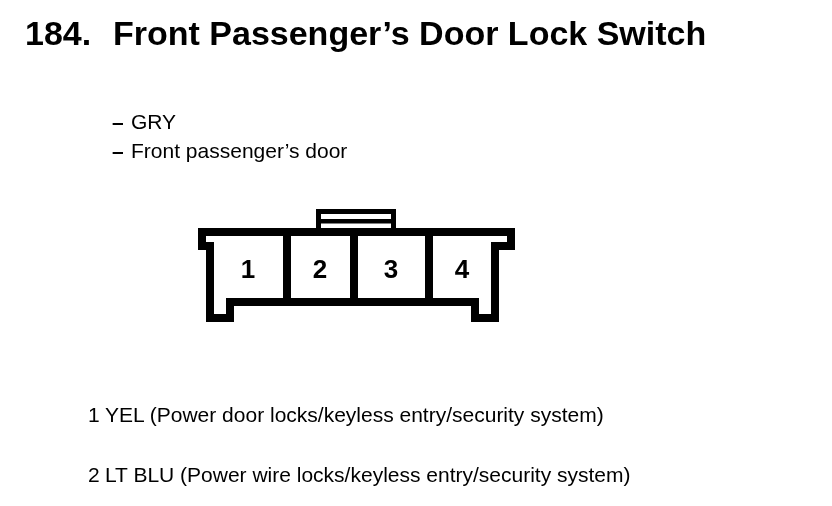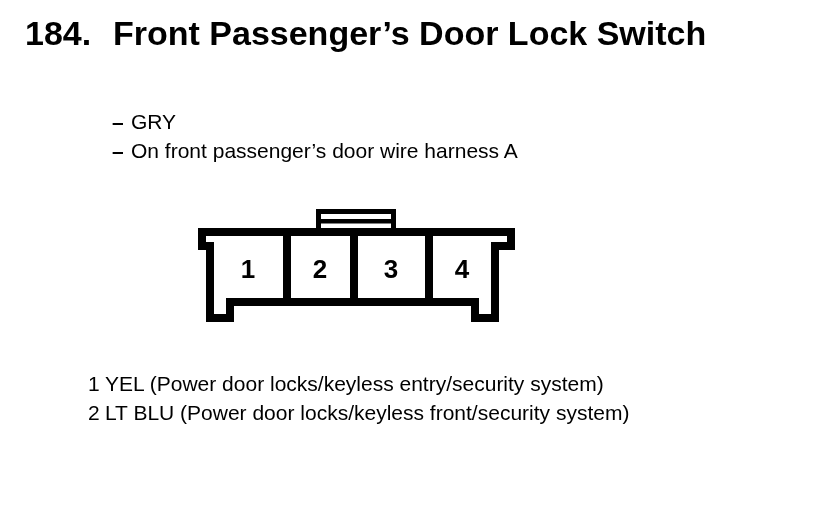--- a/index.html
+++ b/index.html
@@ -64,41 +64,42 @@
   }
   .pin-list {
     position: absolute;
     left: 88px;
     top: 369px;
     font-size: 21px;
     line-height: 29px;
   }
   .pin-row {
     white-space: nowrap;
+    margin-top: 31px;
   }
   .pin-number {
     display: inline-block;
     width: 17px;
   }
 </style>
 </head>
 <body>
 
 <div class="page">
 
   <div class="heading">
     <span class="section-number">184.</span><span>Front Passenger’s Door Lock Switch</span>
   </div>
 
   <div class="bullet-list">
     <div class="bullet-row">
       <span class="bullet-marker">–</span><span>GRY</span>
     </div>
     <div class="bullet-row">
-      <span class="bullet-marker">–</span><span>On front passenger’s door wire harness A</span>
+      <span class="bullet-marker">–</span><span>Front passenger’s door</span>
     </div>
   </div>
 
   <div class="connector-wrap">
     <svg width="335" height="130" viewBox="0 0 335 130">
 
       <g>
         <rect x="126" y="9" width="80" height="5" fill="#000"></rect>
         <rect x="126" y="19" width="80" height="4.5" fill="#000"></rect>
         <rect x="126" y="9" width="5" height="21" fill="#000"></rect>
@@ -133,17 +134,17 @@
       <text class="cell-number" x="201" y="78" text-anchor="middle">3</text>
       <text class="cell-number" x="272" y="78" text-anchor="middle">4</text>
     </svg>
   </div>
 
   <div class="pin-list">
     <div class="pin-row">
       <span class="pin-number">1</span><span>YEL (Power door locks/keyless entry/security system)</span>
     </div>
     <div class="pin-row">
-      <span class="pin-number">2</span><span>LT BLU (Power door locks/keyless front/security system)</span>
+      <span class="pin-number">2</span><span>LT BLU (Power wire locks/keyless entry/security system)</span>
     </div>
   </div>
 
 </div>
 
 </body></html>

